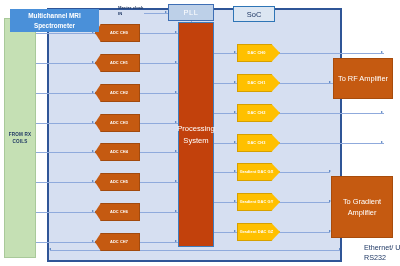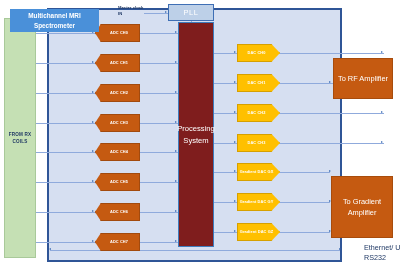--- a/index.html
+++ b/index.html
@@ -65,21 +65,21 @@
     border:1.2px solid #2e75b6;
     box-sizing:border-box;
     display:flex;align-items:center;justify-content:center;
     color:#1f3864;
     font-size:7.5px;
   }
 
   
   .ps-box{
     position:absolute;
-    background:#7f1d1d;
+    background:#c2410c;
     border:1px solid #3e7cbd;
     box-sizing:border-box;
     display:flex;align-items:center;justify-content:center;
     text-align:center;
     color:#ffffff;
     font-size:7.6px;
     line-height:1.5;
   }
 
   
@@ -235,20 +235,23 @@
   <div class="line-h" style="left:144px;top:13px;width:24px;"></div>
   <div class="arrow-r" style="left:165px;top:11.3px;"></div>
 
   <div class="line-v" style="left:191px;top:21px;height:12px;"></div>
   <div class="arrow-d" style="left:189.2px;top:29px;"></div>
 
   <div class="pll-box" style="left:168px;top:4px;width:46px;height:17px;">
     <span>PLL</span>
   </div>
 
+  <div class="soc-box" style="left:233px;top:6px;width:42px;height:16px;">
+    <span>SoC</span>
+  </div>
 
   <div class="ps-box" style="left:178px;top:22px;width:36px;height:225px;">
     <span>Processing System</span>
   </div>
 
   <div class="penta adc" style="left:95px;top:24px;width:45px;height:18px;">
     <span>ADC CH0</span>
   </div>
   <div class="penta adc" style="left:95px;top:54px;width:45px;height:18px;">
     <span>ADC CH1</span>

